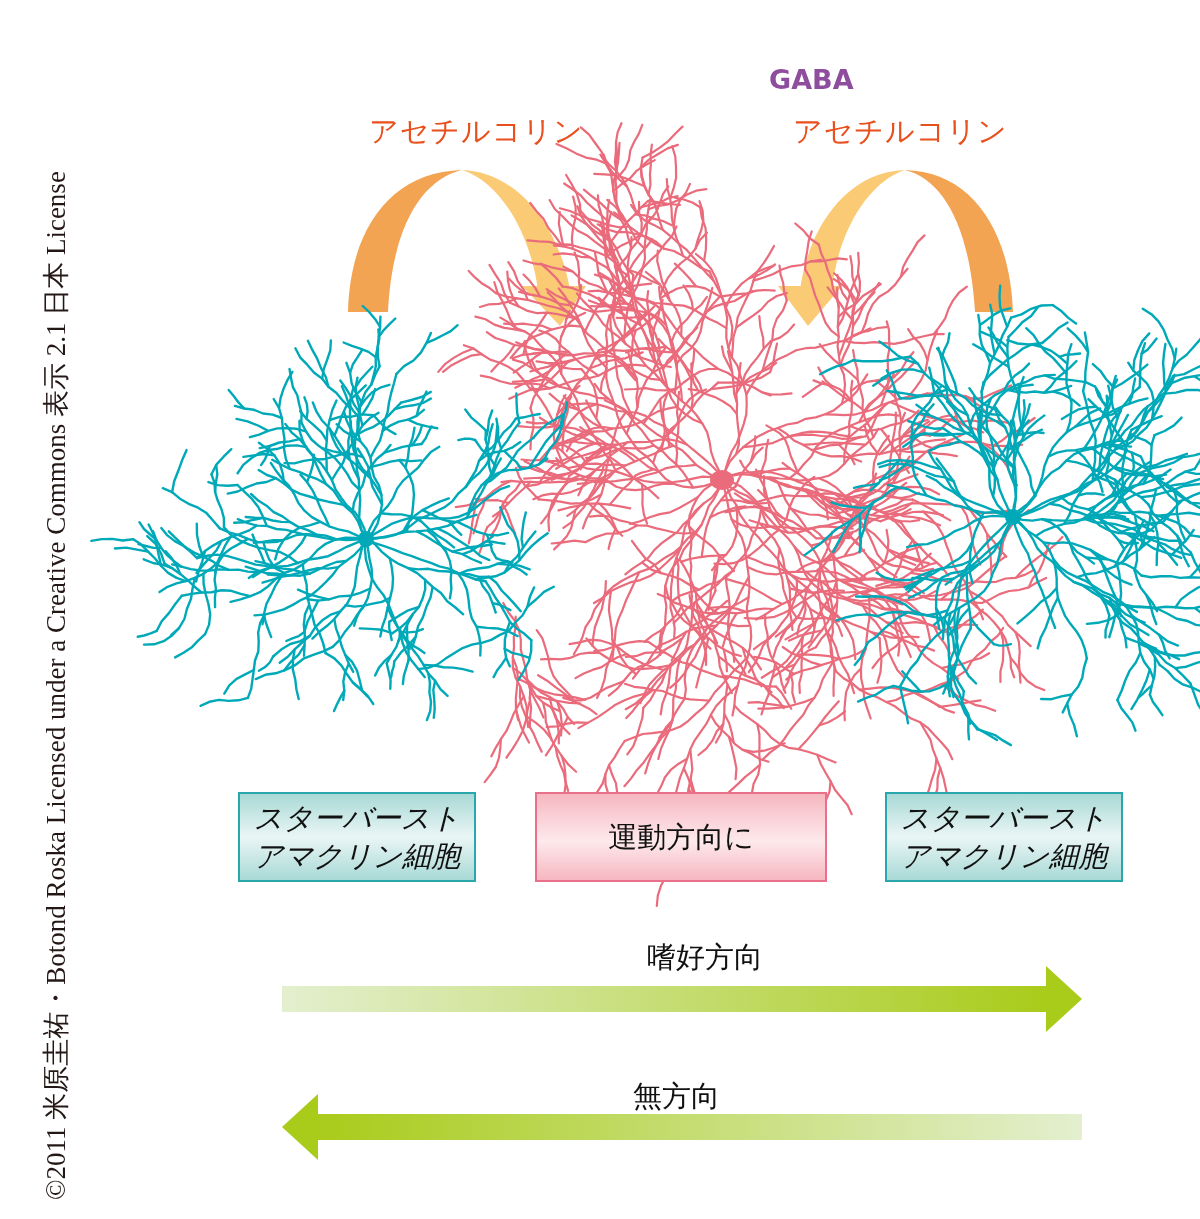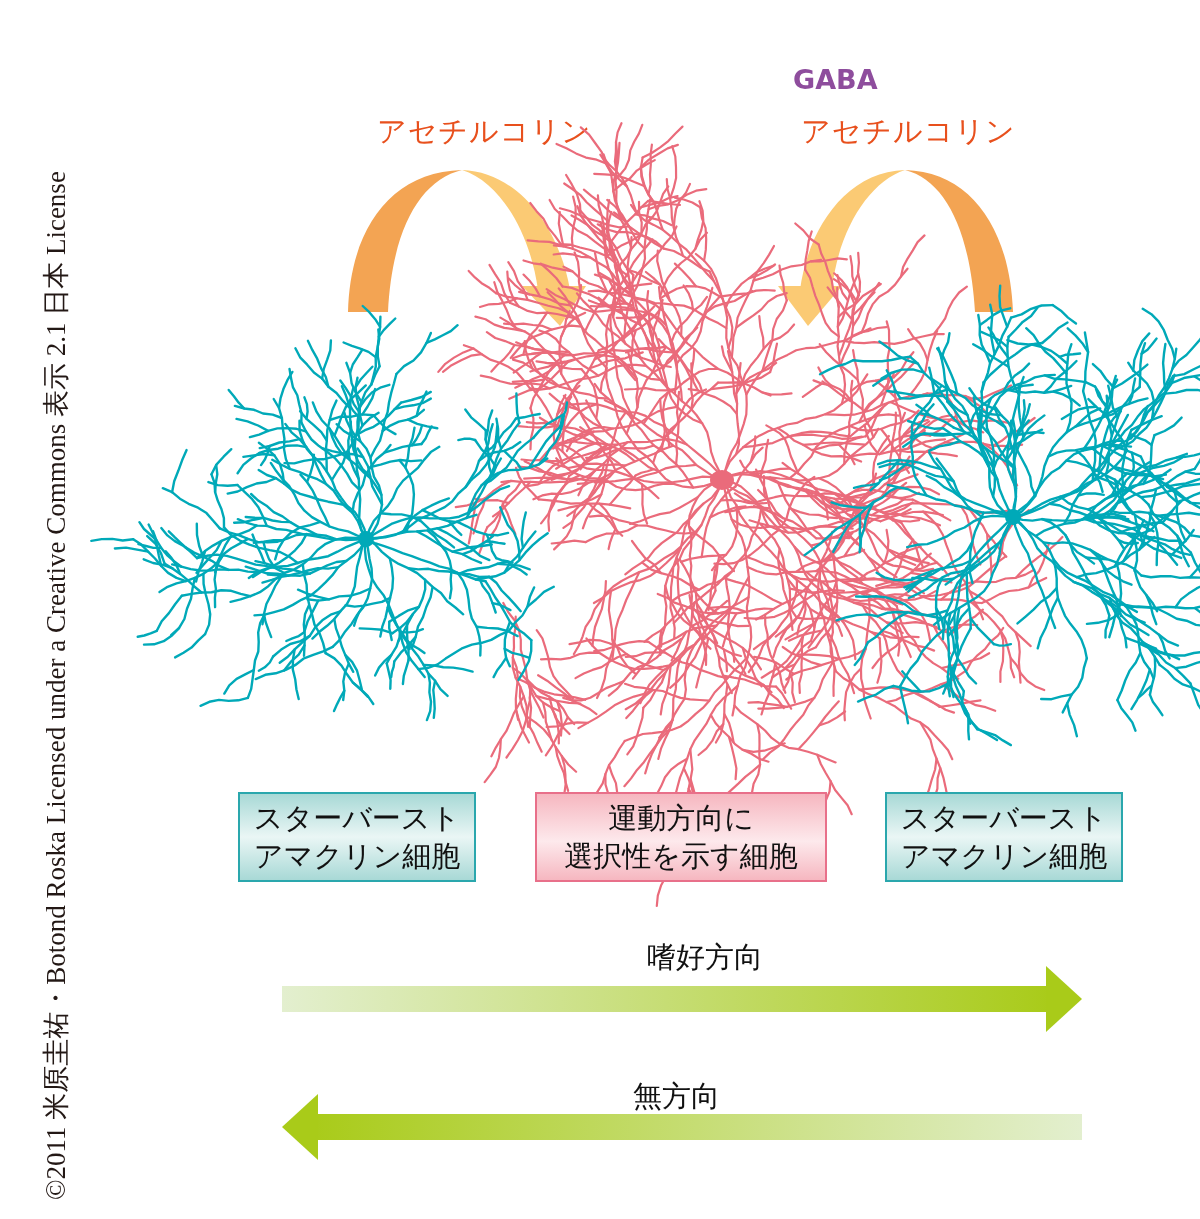--- a/index.html
+++ b/index.html
@@ -4,38 +4,38 @@
 <style>
   html, body { margin:0; padding:0; background:#ffffff; }
   body { width:1200px; height:1219px; position:relative; overflow:hidden; font-family:"DejaVu Sans", sans-serif; }
   .credit {
     position:absolute; left:38px; top:1200px;
     transform-origin:0 0; transform:rotate(-90deg);
     white-space:nowrap; font-family:"Liberation Serif", "DejaVu Serif", serif;
     font-size:27px; color:#231815; width:1180px;
   }
   .label { position:absolute; white-space:nowrap; font-size:29px; letter-spacing:1px; }
-  .ach { color:#e8501d;margin-left:8px; }
+  .ach { color:#e8501d; }
   .gaba { color:#8e4d9d; font-weight:bold; font-size:27px; letter-spacing:0; }
   svg.art { position:absolute; left:0; top:0; }
   .box {
     position:absolute; height:90px; box-sizing:border-box;
     display:flex; flex-direction:column; align-items:center; justify-content:center;
     font-size:29px; line-height:38px; color:#111;
   }
-  .box.sac { border:2px solid #2aa7ad; background:linear-gradient(#a8d9d6, #eaf6f5 50%, #a8d9d6); }
+  .box.sac { border:2px solid #2aa7ad; background:linear-gradient(#a8d9d6, #eaf6f5 50%, #a8d9d6);font-style:italic; }
   .box.ds { border:2px solid #e8708a; background:linear-gradient(#f6b7c0, #fde9ec 55%, #f6b7c0); }
   .dir { position:absolute; font-size:29px; color:#111; white-space:nowrap; }
 </style>
 </head>
 <body>
 
 <div class="credit">©2011 米原圭祐・Botond Roska Licensed under a Creative Commons 表示 2.1 日本 License</div>
 
-<div class="label gaba" style="left:793px; top:64px;text-align:center;">GABA</div>
+<div class="label gaba" style="left:769px; top:64px;text-align:center;">GABA</div>
 <div class="label ach" style="left:369px; top:112px;">アセチルコリン</div>
 <div class="label ach" style="left:793px; top:112px;">アセチルコリン</div>
 
 <svg class="art" width="1200" height="1219" viewBox="0 0 1200 1219">
   <defs>
     <linearGradient id="gradR" x1="0" x2="1" y1="0" y2="0">
       <stop offset="0" stop-color="#e3efcf"></stop>
       <stop offset="1" stop-color="#a9cb19"></stop>
     </linearGradient>
     <linearGradient id="gradL" x1="1" x2="0" y1="0" y2="0">
@@ -1276,21 +1276,20 @@
     <path d="M318,1094 L282,1127 L318,1160 Z" fill="#a9cb19"></path>
   </g>
 </svg>
 
 <div class="box sac" style="left:238px; top:792px; width:238px;">
   <span>スターバースト</span>
   <span>アマクリン細胞</span>
 </div>
 <div class="box ds" style="left:535px; top:792px; width:292px;">
   <span>運動方向に</span>
-  <span>選択性を示す細胞</span>
 </div>
 <div class="box sac" style="left:885px; top:792px; width:238px;">
   <span>スターバースト</span>
   <span>アマクリン細胞</span>
 </div>
 
 <div class="dir" style="left:615px; top:938px;margin-left:32px;">嗜好方向</div>
 <div class="dir" style="left:633px; top:1066px;margin-top:11px;">無方向</div>
 
 </body></html>

